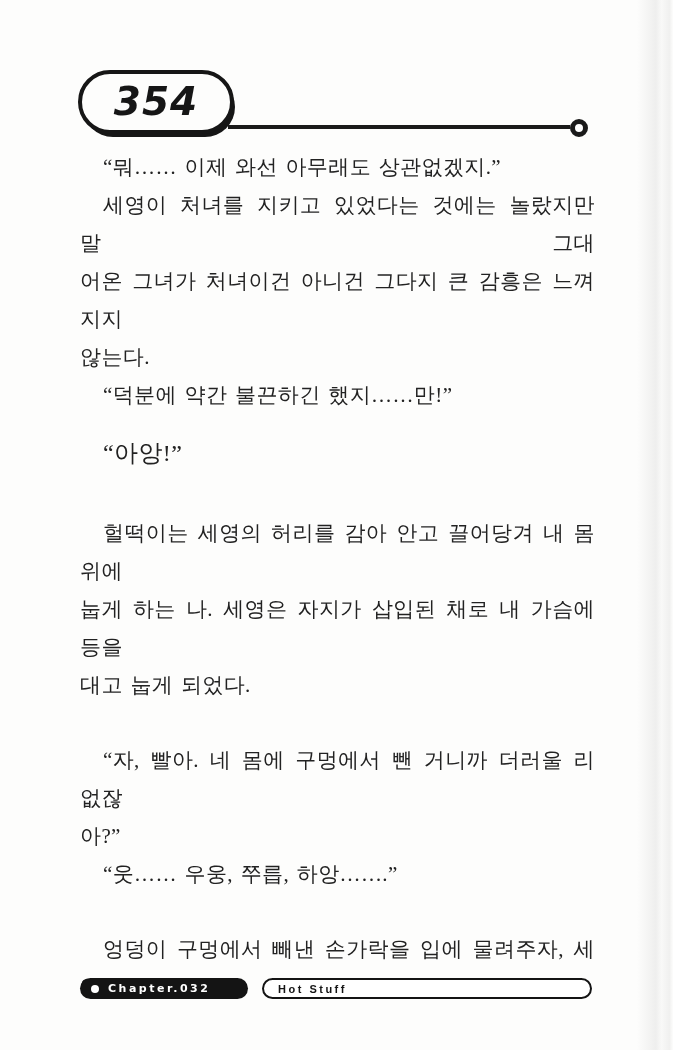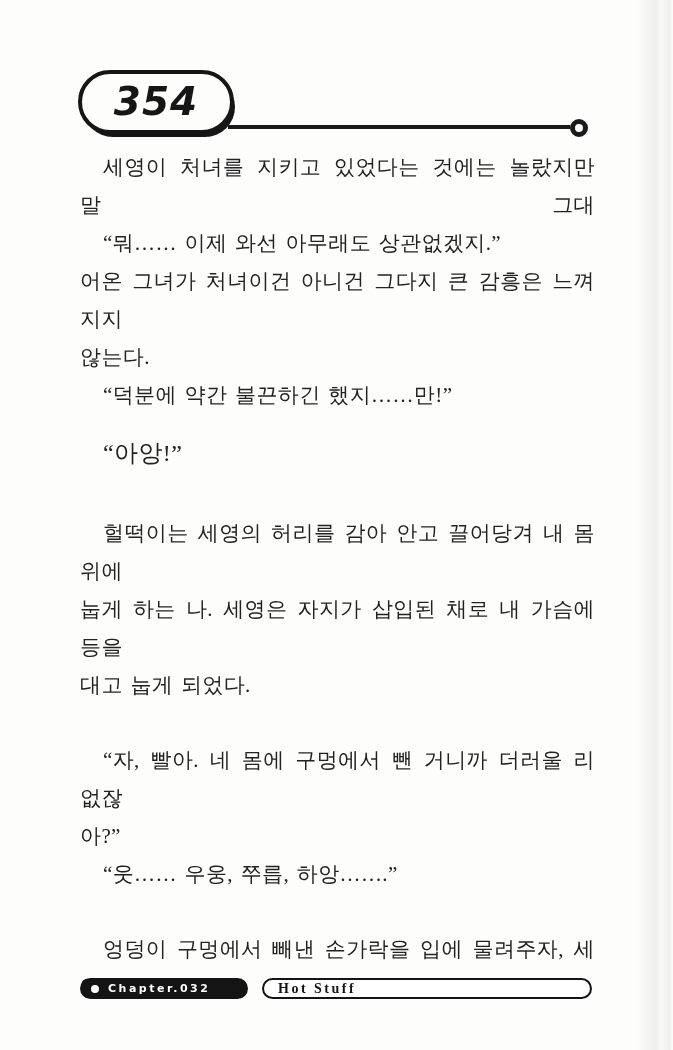--- a/index.html
+++ b/index.html
@@ -118,43 +118,43 @@
     margin-left: 14px;
     width: 330px; height: 21px;
     background: #ffffff;
     border: 2px solid #141414;
     border-radius: 12px;
     display: flex; align-items: center;
     padding-left: 14px;
     box-sizing: border-box;
   }
   .title-pill span {
-    font-family: Liberation Serif, serif;
-    font-size: 14px;
+    font-family: Liberation Sans, sans-serif;
+    font-size: 11px;
     font-weight: bold;
     letter-spacing: 2.5px;
     color: #141414;
   }
 </style>
 </head>
 <body>
 
 <div class="page">
 
   <div class="header">
     <div class="page-number-pill">
       <span>354</span>
     </div>
     <div class="header-rule"></div>
     <div class="rule-end-ring"></div>
   </div>
 
   <div class="body-text">
+    <p class="indent">“뭐…… 이제 와선 아무래도 상관없겠지.”</p>
     <p class="indent fill">세영이 처녀를 지키고 있었다는 것에는 놀랐지만 말 그대</p>
-    <p class="indent">“뭐…… 이제 와선 아무래도 상관없겠지.”</p>
     <p class="fill">어온 그녀가 처녀이건 아니건 그다지 큰 감흥은 느껴지지</p>
     <p>않는다.</p>
     <p class="indent">“덕분에 약간 불끈하긴 했지……만!”</p>
     <p class="indent gap-s shout">“아앙!”</p>
     <p class="indent fill gap-l">헐떡이는 세영의 허리를 감아 안고 끌어당겨 내 몸 위에</p>
     <p class="fill">눕게 하는 나. 세영은 자지가 삽입된 채로 내 가슴에 등을</p>
     <p>대고 눕게 되었다.</p>
     <p class="indent fill gap-m">“자, 빨아. 네 몸에 구멍에서 뺀 거니까 더러울 리 없잖</p>
     <p>아?”</p>
     <p class="indent">“웃…… 우웅, 쭈릅, 하앙…….”</p>

